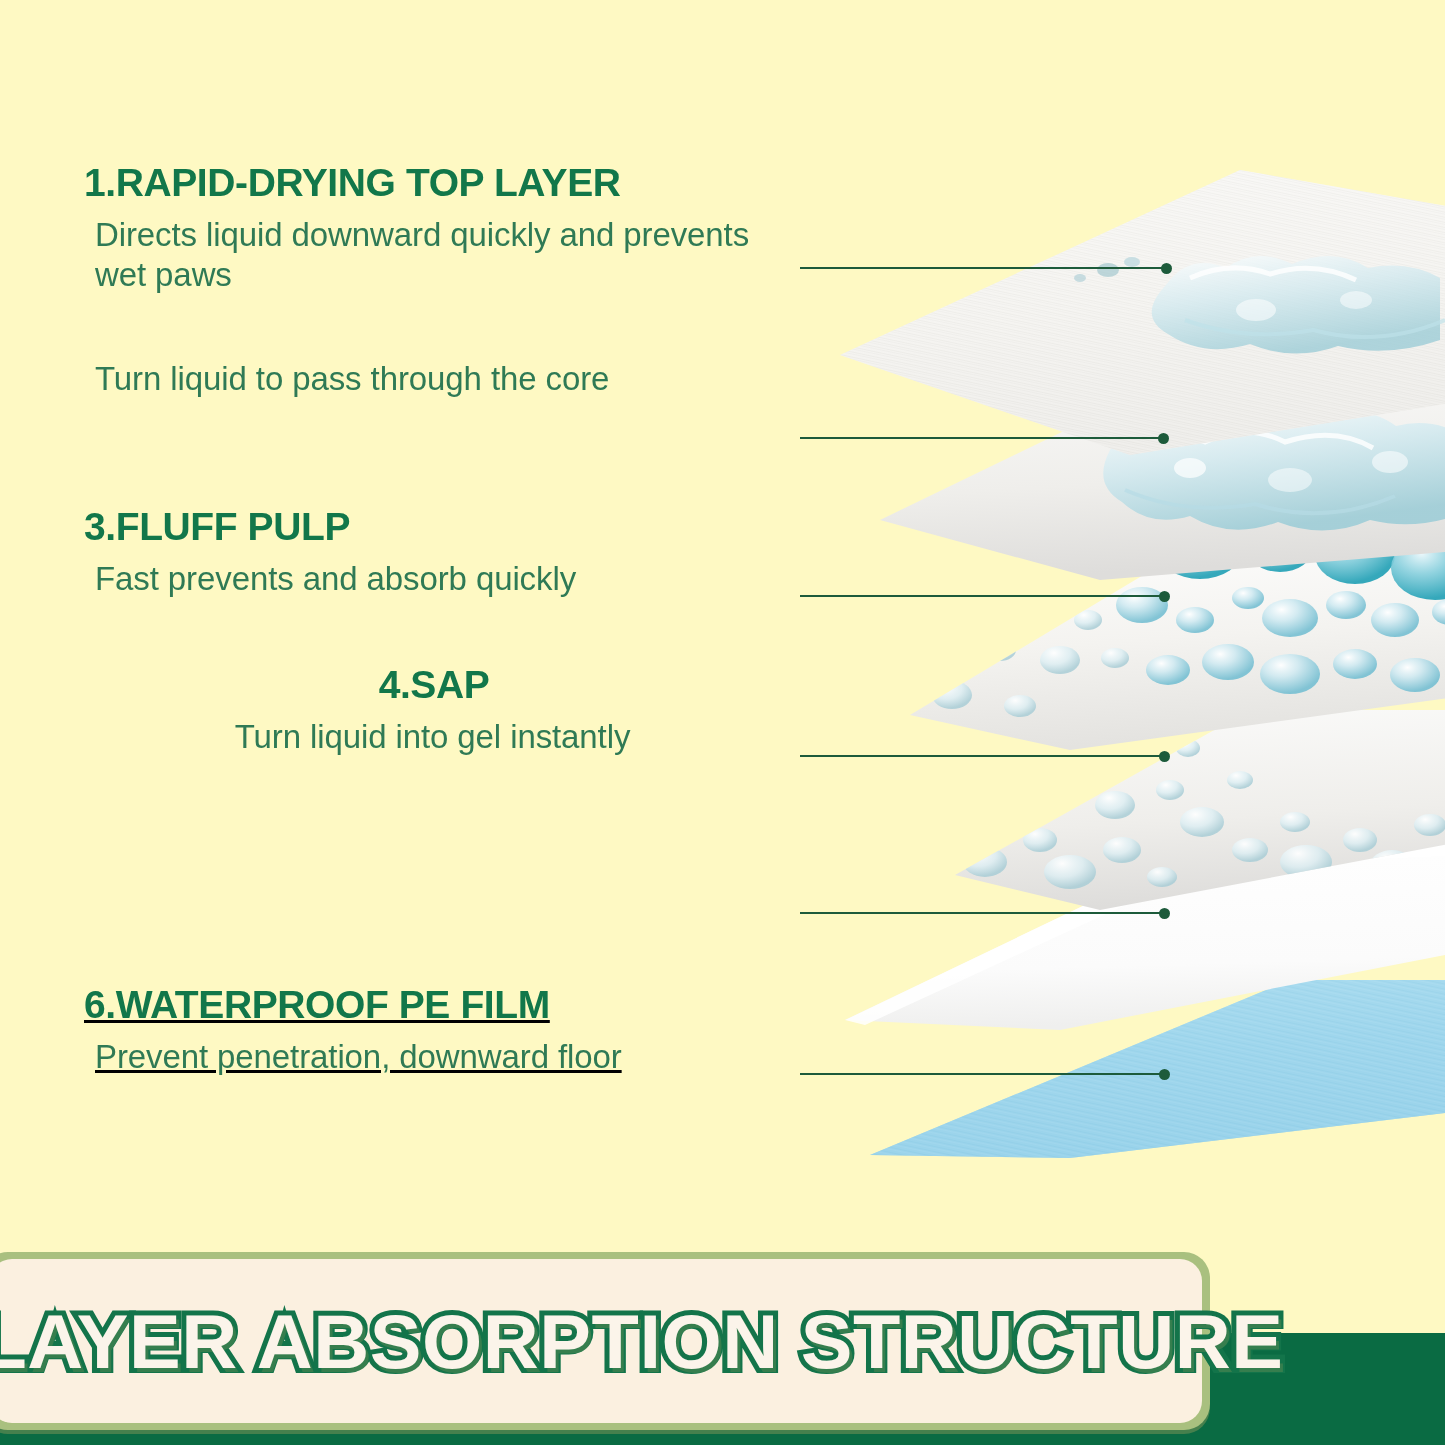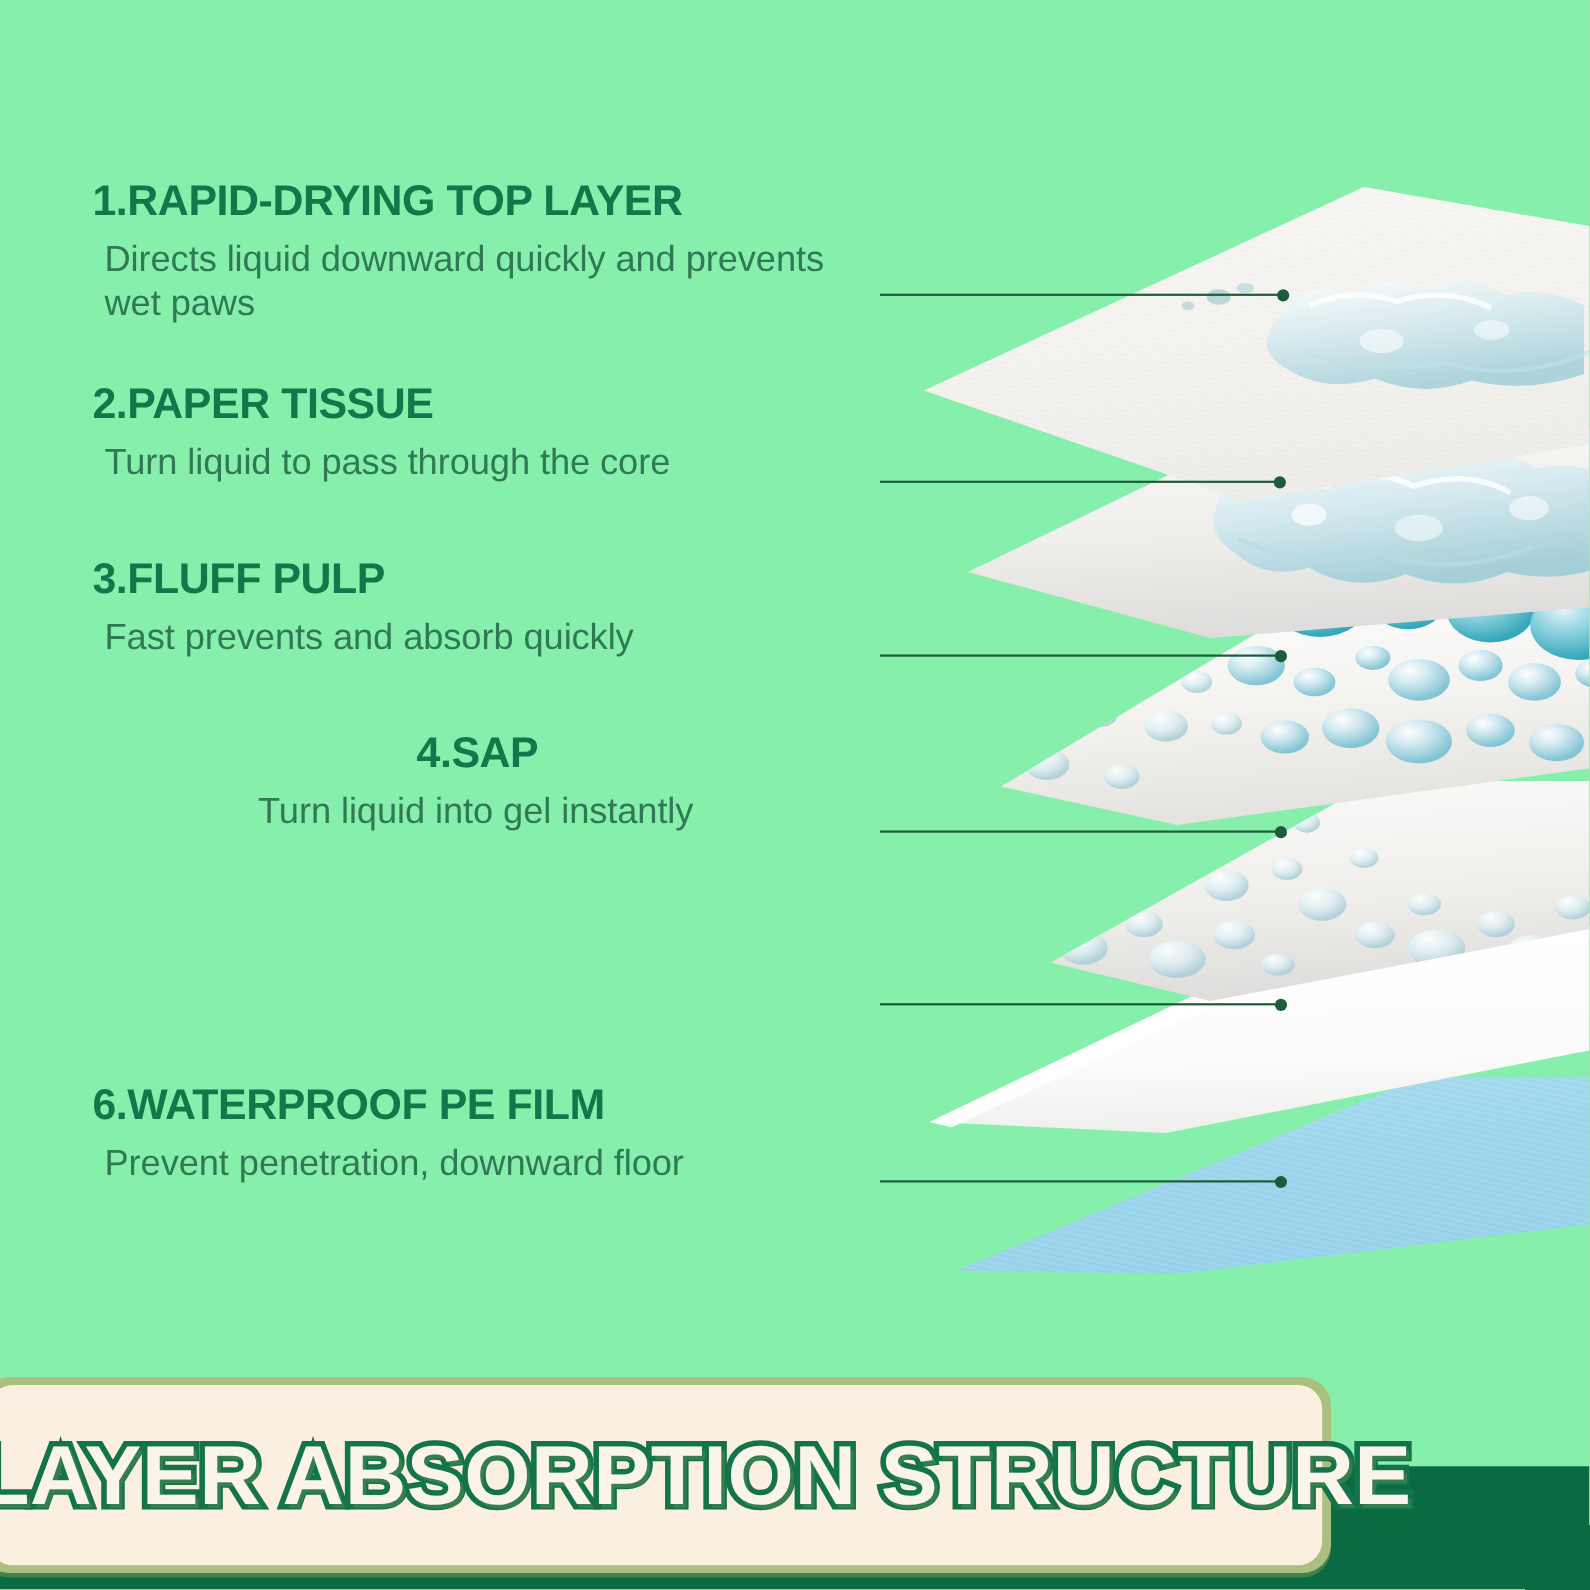--- a/index.html
+++ b/index.html
@@ -8,21 +8,21 @@
     background:#c2d3a0;
     font-family:"Liberation Sans",sans-serif;
     overflow:hidden;
     position:relative;
   }
 
   
   #page{
     position:absolute;inset:0;
     width:1445px;height:1445px;
-    background:#86efac;
+    background:#fef9c3;
     overflow:hidden;
   }
 
   
   #text-column{
     position:absolute;
     left:0;top:0;
     width:800px;height:1180px;
   }
   .layer-entry{
@@ -328,36 +328,35 @@
   </div>
 
   <div id="text-column">
 
     <div class="layer-entry" style="top:163px;">
       <p class="layer-title">1.RAPID-DRYING TOP LAYER</p>
       <p class="layer-desc">Directs liquid downward quickly and prevents wet paws</p>
     </div>
 
     <div class="layer-entry" style="top:348px;">
-      <p class="layer-title">2.PAPER TISSUE</p>
       <p class="layer-desc">Turn liquid to pass through the core</p>
     </div>
 
     <div class="layer-entry" style="top:507px;">
       <p class="layer-title">3.FLUFF PULP</p>
       <p class="layer-desc">Fast prevents and absorb quickly</p>
     </div>
 
     <div class="layer-entry" style="top:665px;text-align:center;">
       <p class="layer-title">4.SAP</p>
       <p class="layer-desc">Turn liquid into gel instantly</p>
     </div>
 
 
-    <div class="layer-entry" style="top:985px;">
+    <div class="layer-entry" style="top:985px;text-decoration:underline;">
       <p class="layer-title">6.WATERPROOF PE FILM</p>
       <p class="layer-desc">Prevent penetration, downward floor</p>
     </div>
 
   </div>
 
   <div id="bottom-bar"></div>
 
   <div id="banner-card">
     <div id="banner-inner">

